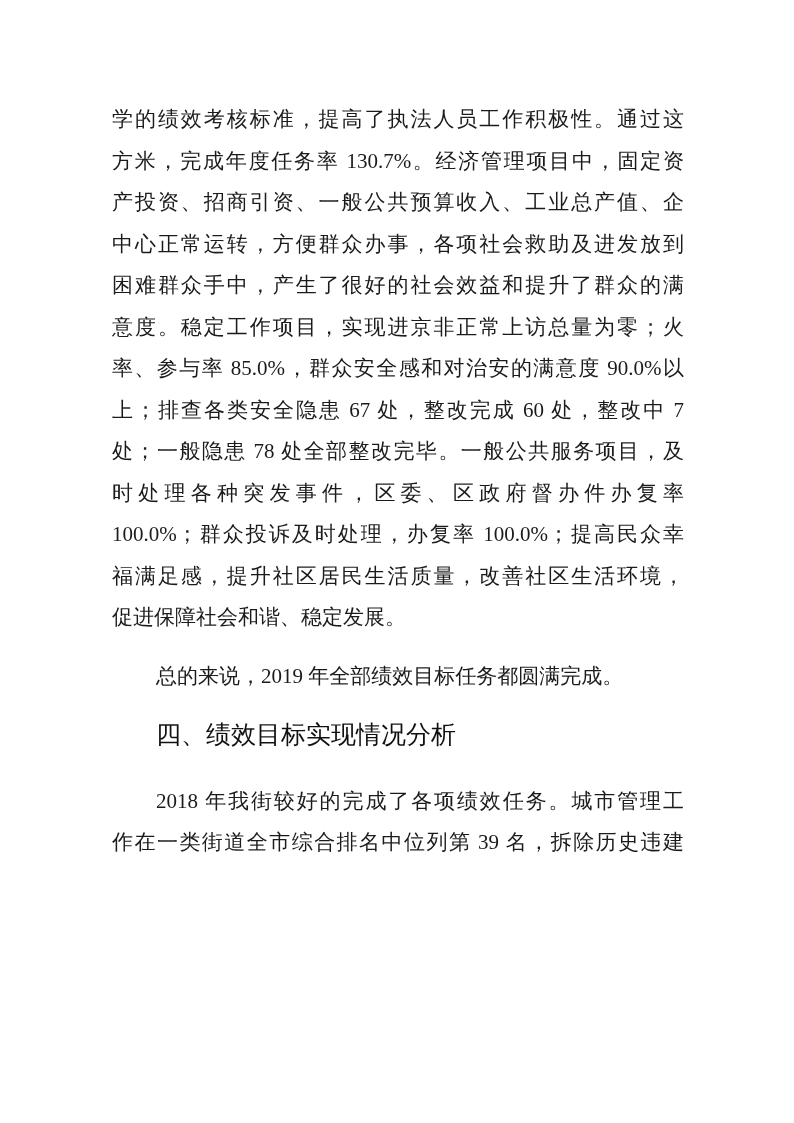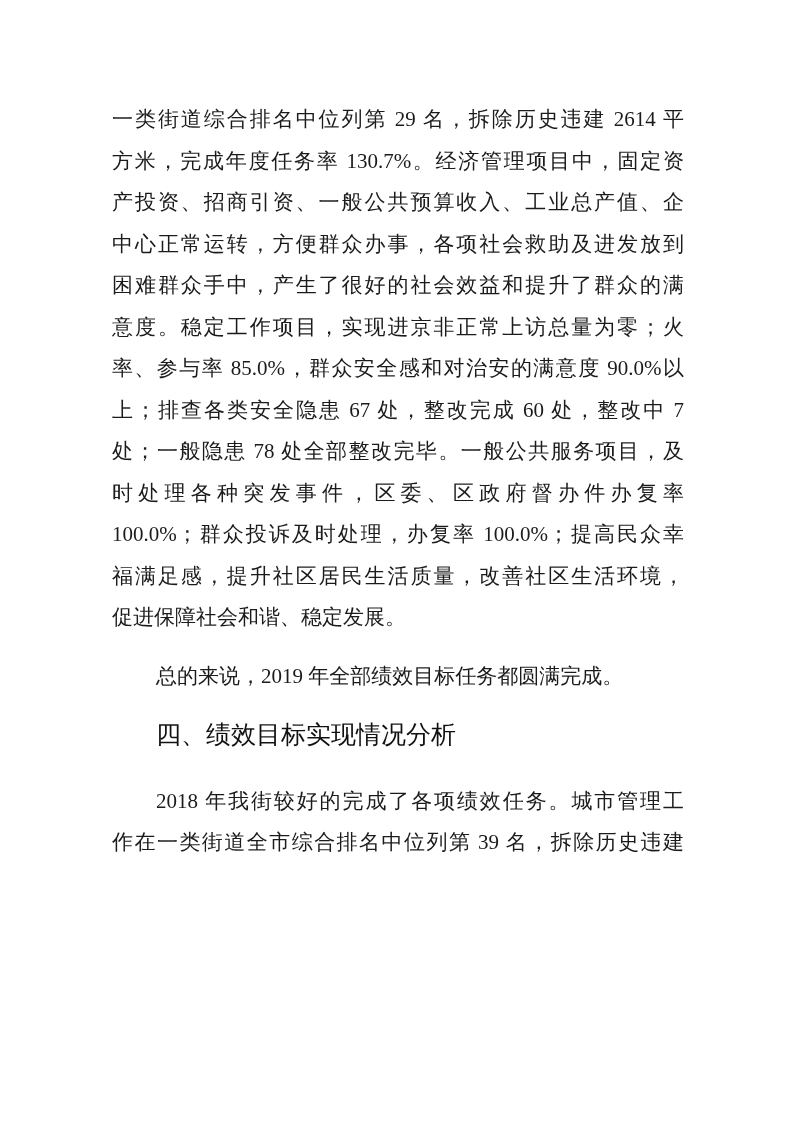--- a/index.html
+++ b/index.html
@@ -58,21 +58,21 @@
     margin-top: 25px;
   }
 </style>
 </head>
 <body>
 
 <div class="page">
   <div class="content">
 
     <div class="para">
-      <div class="line">一类街道综合排名中位列第 29 名，拆除历史违建 2614 平</div>
+      <div class="line">学的绩效考核标准，提高了执法人员工作积极性。通过这</div>
       <div class="line">方米，完成年度任务率 130.7%。经济管理项目中，固定资</div>
       <div class="line">产投资、招商引资、一般公共预算收入、工业总产值、企</div>
       <div class="line">中心正常运转，方便群众办事，各项社会救助及进发放到</div>
       <div class="line">困难群众手中，产生了很好的社会效益和提升了群众的满</div>
       <div class="line">意度。稳定工作项目，实现进京非正常上访总量为零；火</div>
       <div class="line">率、参与率 85.0%，群众安全感和对治安的满意度 90.0%以</div>
       <div class="line">上；排查各类安全隐患 67 处，整改完成 60 处，整改中 7</div>
       <div class="line">处；一般隐患 78 处全部整改完毕。一般公共服务项目，及</div>
       <div class="line">时处理各种突发事件，区委、区政府督办件办复率</div>
       <div class="line">100.0%；群众投诉及时处理，办复率 100.0%；提高民众幸</div>

